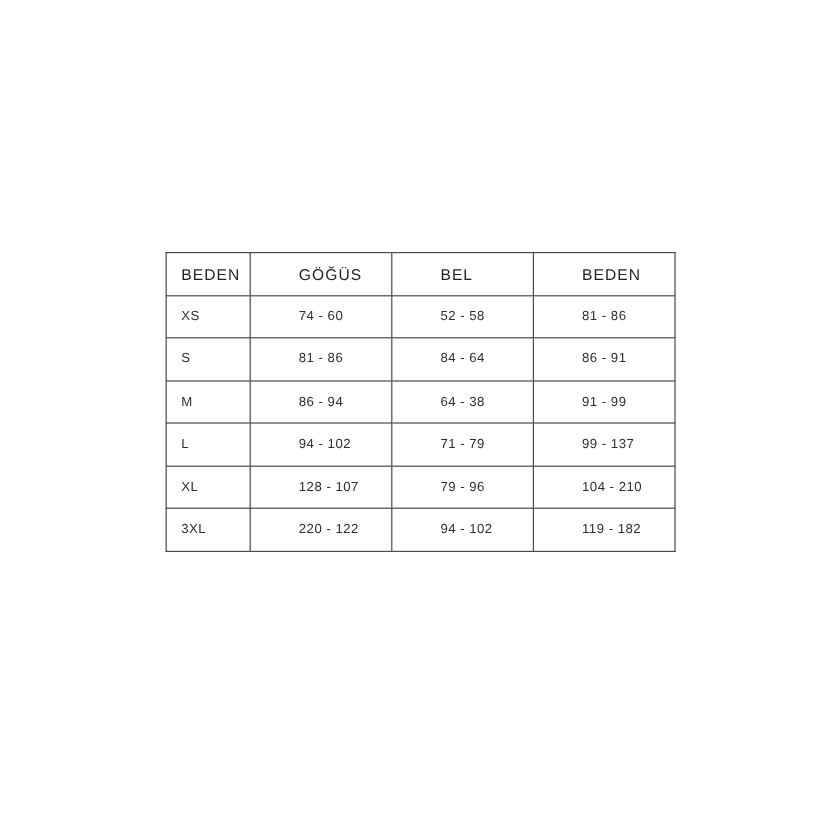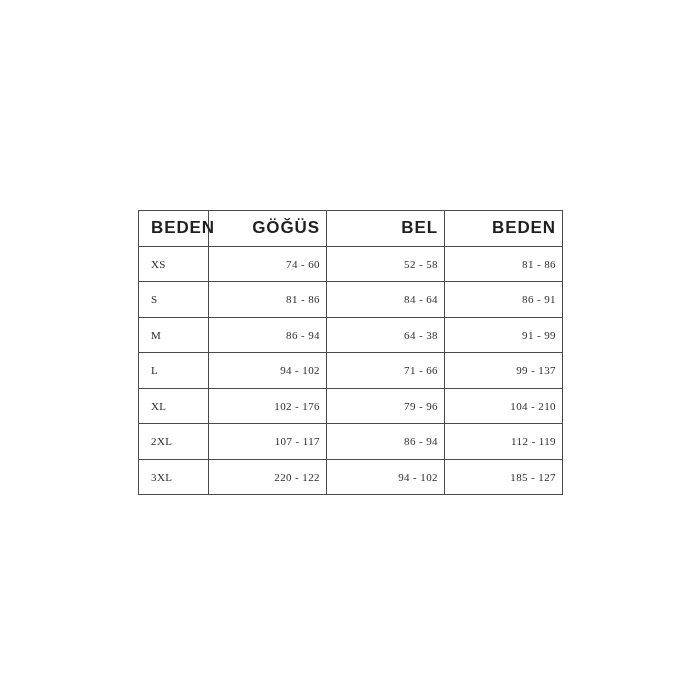--- a/index.html
+++ b/index.html
@@ -34,45 +34,44 @@
   table.size-table td {
     border: 1px solid #4a4a4a;
     height: 35.5px;
     padding: 0 6px;
     font-size: 11px;
     color: #2e2e2e;
     vertical-align: middle;
     box-sizing: border-box;
   }
   table.size-table thead th {
-    font-weight: bold;
+    font-weight: normal;
     letter-spacing: 0.9px;
-    font-size: 17px;
+    font-size: 13px;
     color: #1f1f1f;
   }
   
   col.c0 { width: 70px; }
   col.c1 { width: 118px; }
   col.c2 { width: 118px; }
   col.c3 { width: 118px; }
 
   
   table.size-table th.col-label,
   table.size-table td.col-label {
     text-align: left;
     padding-left: 12px;
   }
   table.size-table th.col-val,
   table.size-table td.col-val {
-    text-align: right;
+    text-align: left;
     padding-left: 40px;
   }
   table.size-table tbody td {
     letter-spacing: 0.4px;
-    font-family: Liberation Serif, serif;
   }
 </style>
 </head>
 <body>
 
 <div class="page">
   <div class="table-wrap">
     <table class="size-table">
       <colgroup>
         <col class="c0">
@@ -103,37 +102,31 @@
         </tr>
         <tr>
           <td class="col-label">M</td>
           <td class="col-val">86 - 94</td>
           <td class="col-val">64 - 38</td>
           <td class="col-val">91 - 99</td>
         </tr>
         <tr>
           <td class="col-label">L</td>
           <td class="col-val">94 - 102</td>
-          <td class="col-val">71 - 66</td>
+          <td class="col-val">71 - 79</td>
           <td class="col-val">99 - 137</td>
         </tr>
         <tr>
           <td class="col-label">XL</td>
-          <td class="col-val">102 - 176</td>
+          <td class="col-val">128 - 107</td>
           <td class="col-val">79 - 96</td>
           <td class="col-val">104 - 210</td>
-        </tr>
-        <tr>
-          <td class="col-label">2XL</td>
-          <td class="col-val">107 - 117</td>
-          <td class="col-val">86 - 94</td>
-          <td class="col-val">112 - 119</td>
         </tr>
         <tr>
           <td class="col-label">3XL</td>
           <td class="col-val">220 - 122</td>
           <td class="col-val">94 - 102</td>
-          <td class="col-val">185 - 127</td>
+          <td class="col-val">119 - 182</td>
         </tr>
       </tbody>
     </table>
   </div>
 </div>
 
 </body></html>

